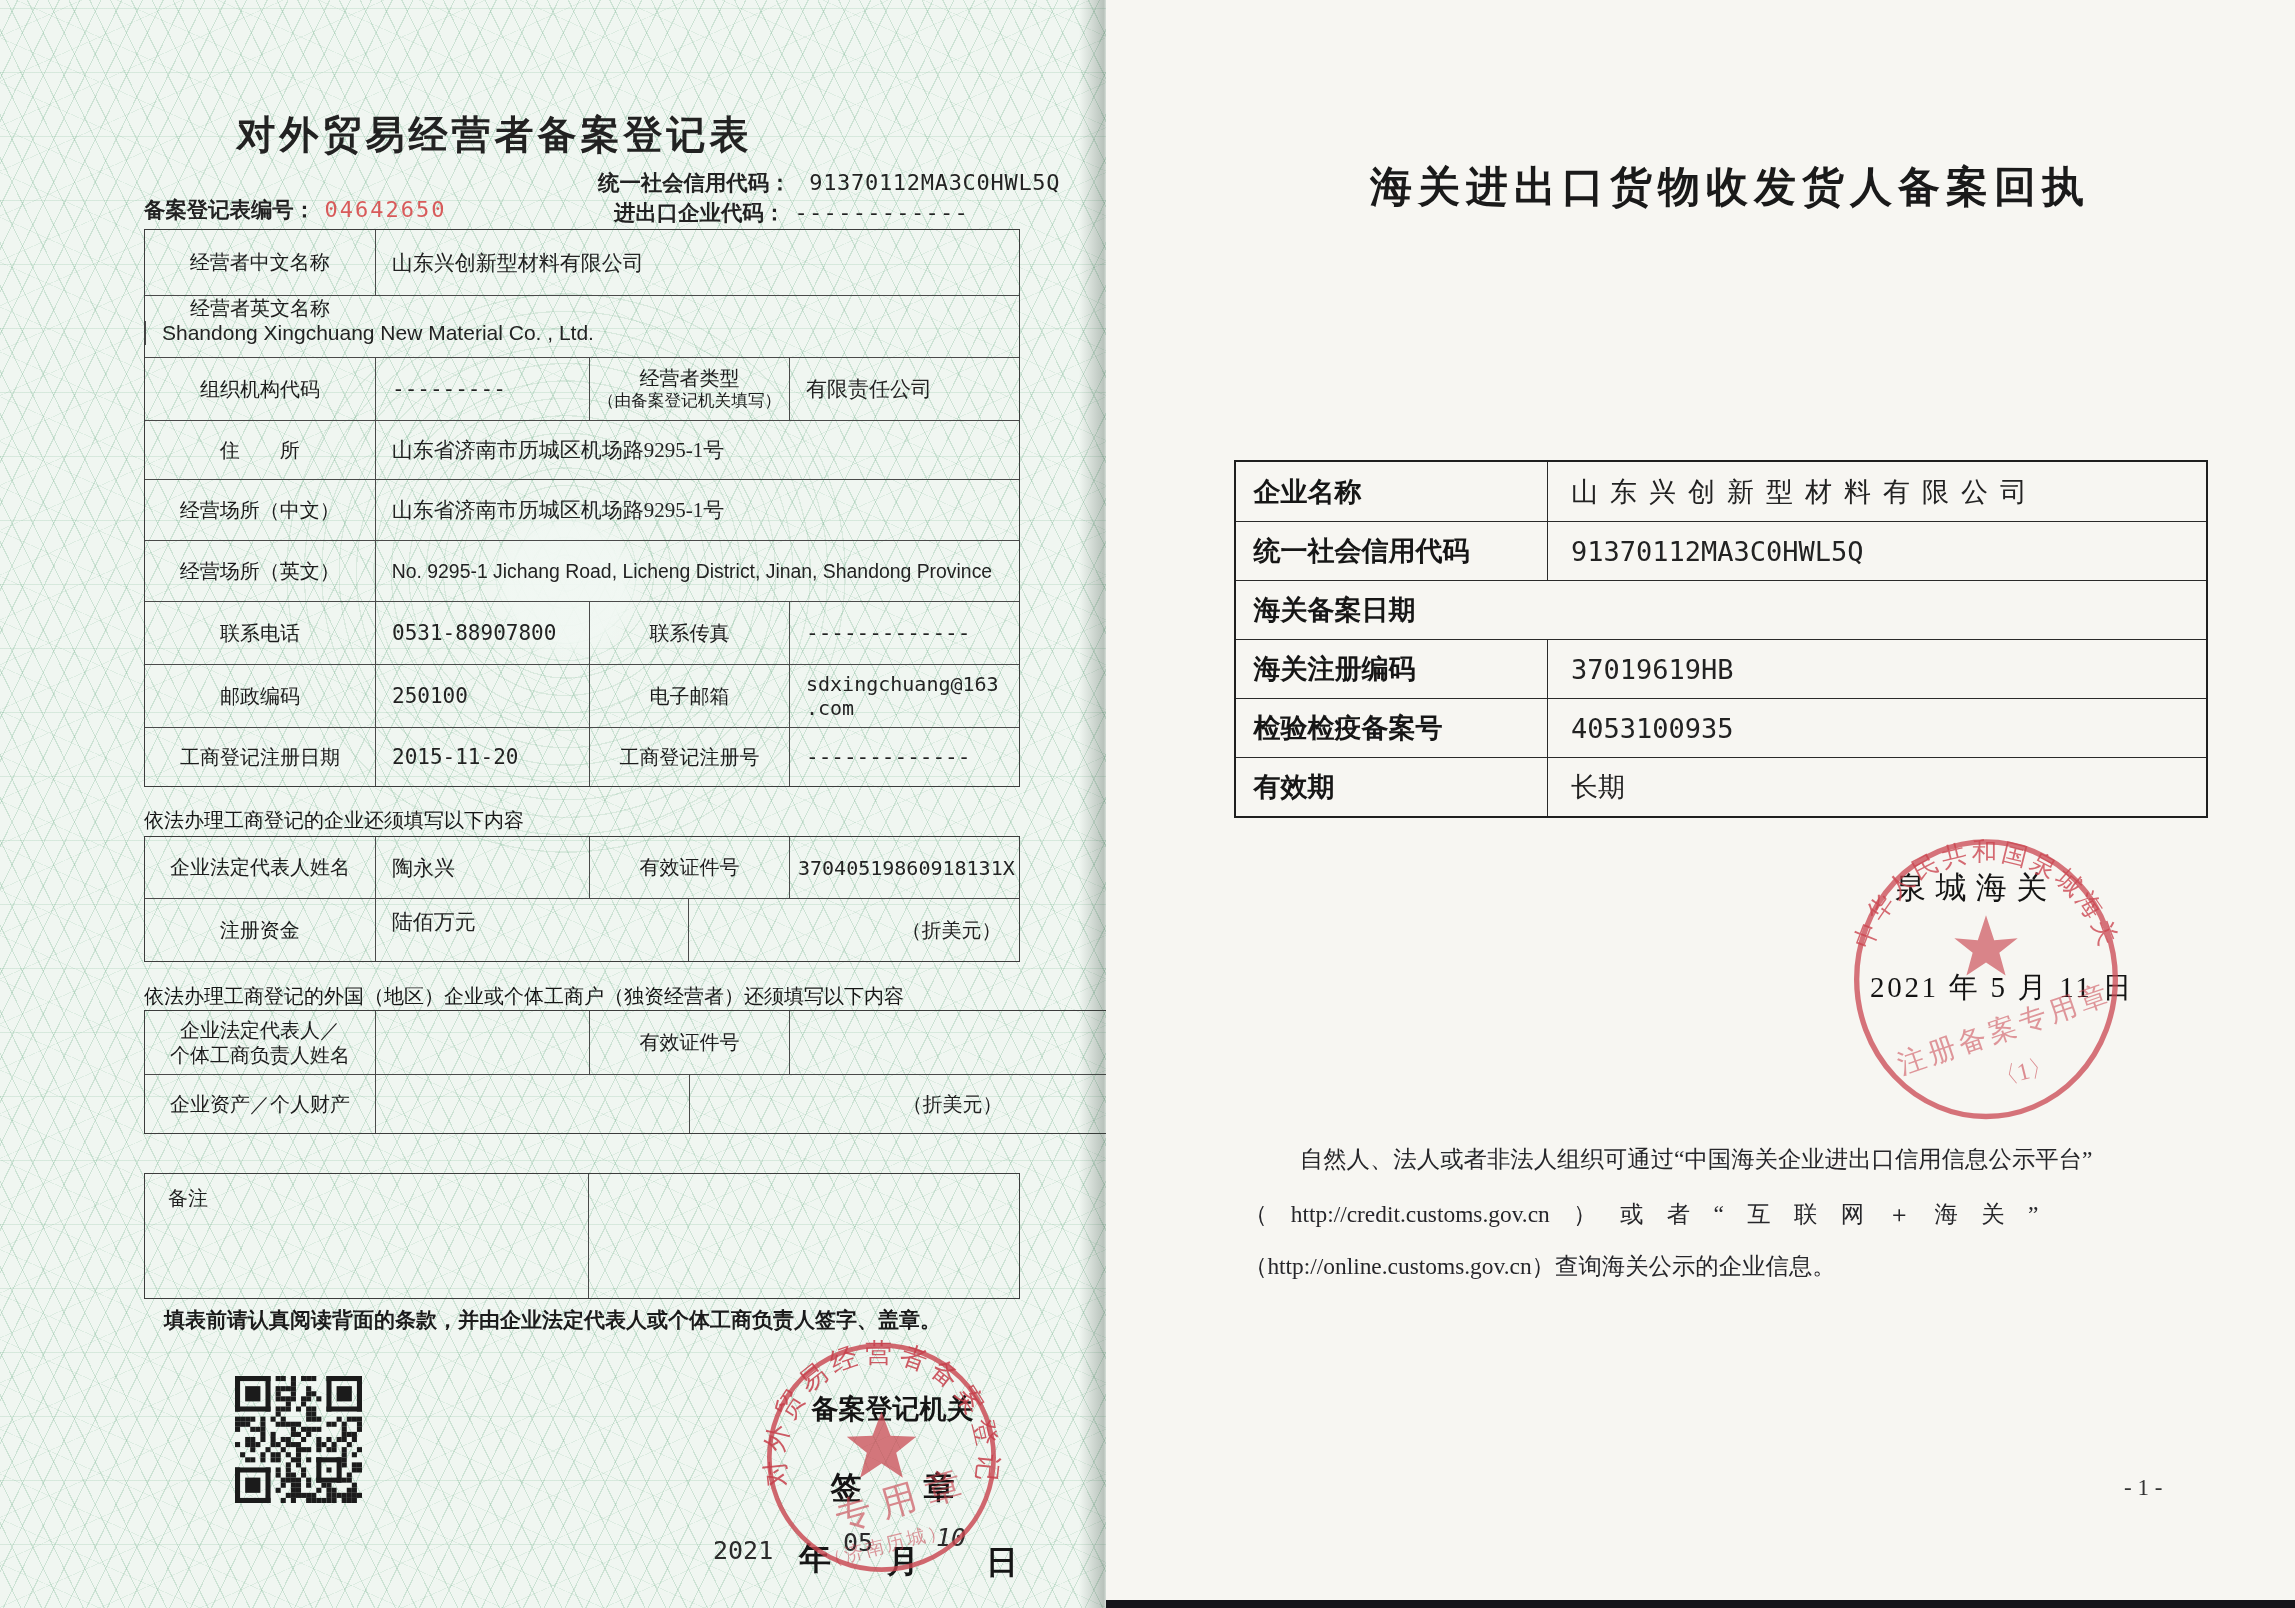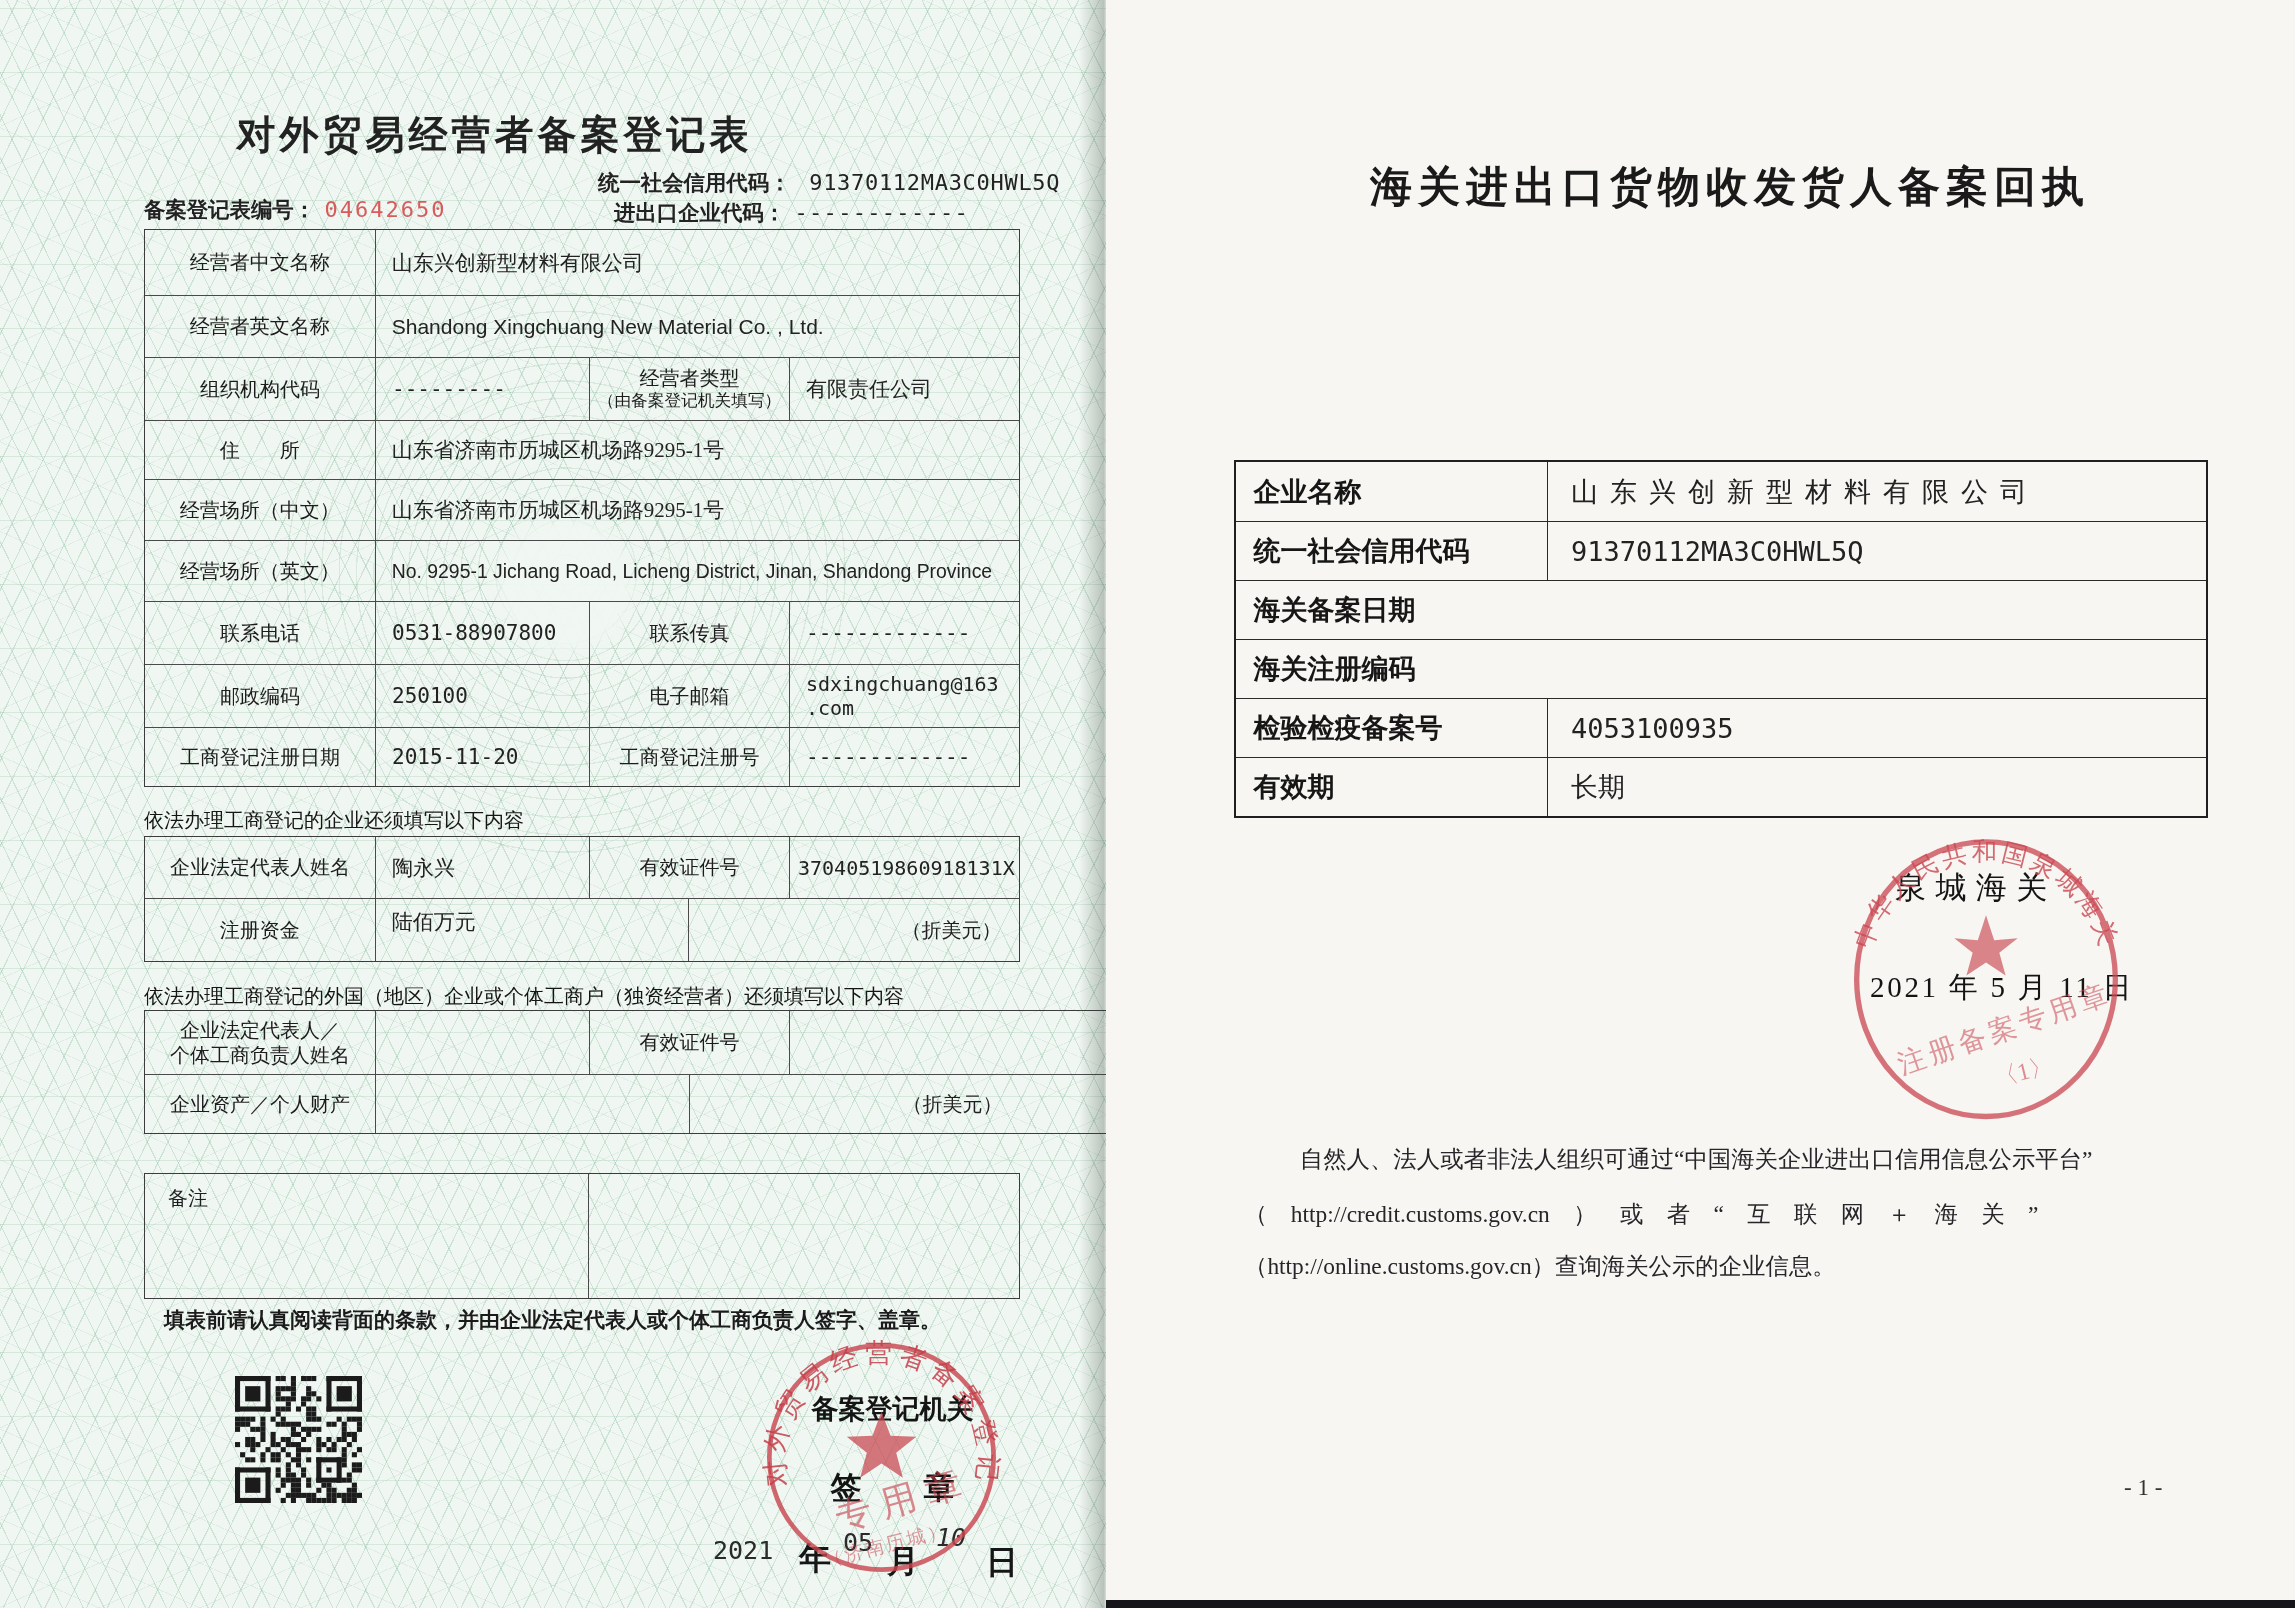--- a/index.html
+++ b/index.html
@@ -88,21 +88,21 @@
   </div>
   <div class="abs" style="left:614px;top:198px;">
     <span class="hdr-lbl">进出口企业代码：</span><span class="hdr-val mono" style="padding-left:9.4px;letter-spacing:1.3px;">------------</span>
   </div>
 
   <div class="abs tbl" style="left:144px;top:229px;width:876px;">
     <div class="tr" style="height:65px;">
       <div class="tc lbl c1">经营者中文名称</div>
       <div class="tc val cspan">山东兴创新型材料有限公司</div>
     </div>
-    <div class="tr" style="height:62px;">
+    <div class="tr" style="height:62px;flex-direction:column;">
       <div class="tc lbl c1">经营者英文名称</div>
       <div class="tc val cspan sans">Shandong Xingchuang New Material Co. , Ltd.</div>
     </div>
     <div class="tr" style="height:63px;">
       <div class="tc lbl c1">组织机构代码</div>
       <div class="tc val c2 mono">---------</div>
       <div class="tc lbl c3">
         <span><span>经营者类型</span><span class="sub-label">（由备案登记机关填写）</span></span>
       </div>
       <div class="tc val c4">有限责任公司</div>
@@ -433,20 +433,21 @@
     </div>
     <div class="r-tr">
       <div class="r-lbl">统一社会信用代码</div>
       <div class="r-val mono">91370112MA3C0HWL5Q</div>
     </div>
     <div class="r-tr">
       <div class="r-lbl">海关备案日期</div>
     </div>
     <div class="r-tr">
       <div class="r-lbl">海关注册编码</div>
+      <div class="r-val mono">37019619HB</div>
     </div>
     <div class="r-tr">
       <div class="r-lbl">检验检疫备案号</div>
       <div class="r-val mono">4053100935</div>
     </div>
     <div class="r-tr">
       <div class="r-lbl">有效期</div>
       <div class="r-val">长期</div>
     </div>
   </div>

